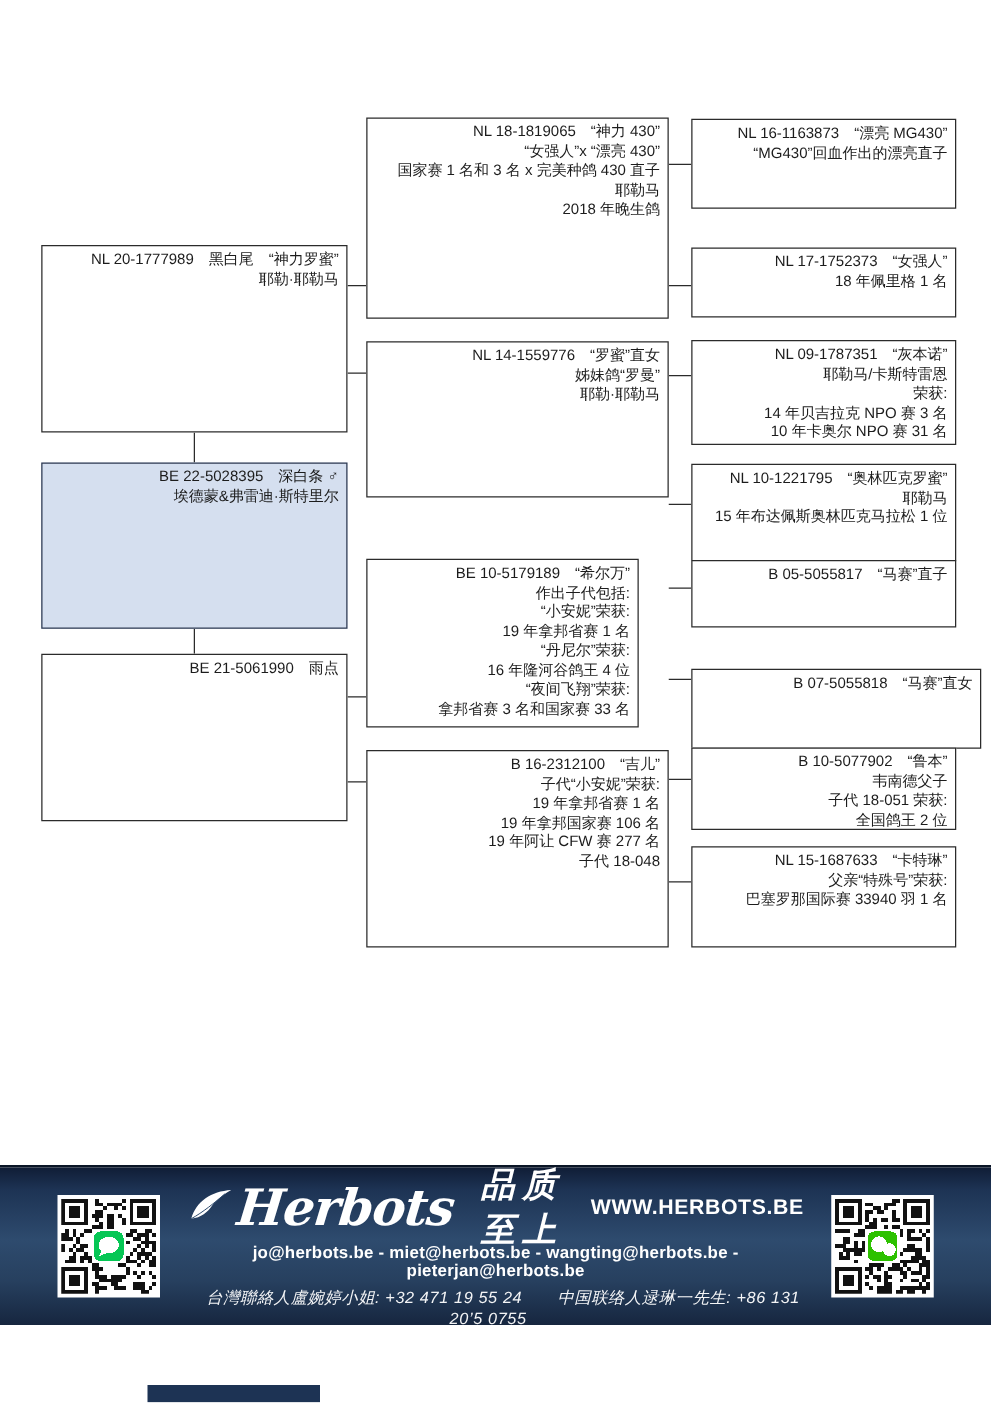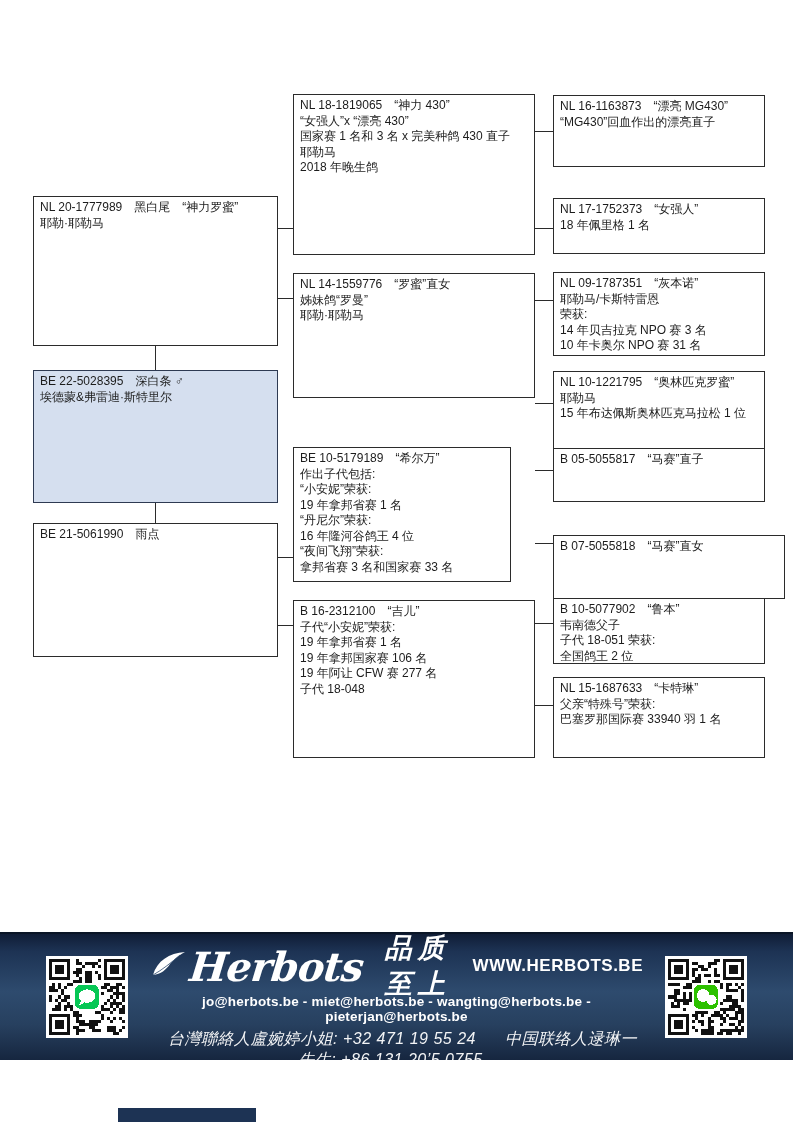--- a/index.html
+++ b/index.html
@@ -2,41 +2,41 @@
 <html><head>
 <meta charset="utf-8">
 <style>
   html,body{margin:0;padding:0;background:#ffffff;}
   #page{position:relative;width:793px;height:1122px;background:#ffffff;margin:0 auto;overflow:hidden;
         font-family:"Liberation Sans","DejaVu Sans",sans-serif;}
 
   
   .box{position:absolute;box-sizing:border-box;border:1px solid #2b2b2b;background:#ffffff;
        padding:3px 6px 0 6px;font-size:12px;line-height:15.5px;color:#1c1c1c;overflow:hidden;}
-  .box .bl{white-space:nowrap;}
+  .box .bl{white-space:nowrap;text-align:right;}
   .box.subject{background:#d5dfef;border-color:#2e3a52;}
 
   
   .hline,.vline{position:absolute;background:#2b2b2b;}
   .hline{height:1px;}
   .vline{width:1px;}
 
   
   .footer{position:absolute;left:0;top:932px;width:793px;height:126px;
           background:linear-gradient(180deg,#101d36 0%,#1d3354 14%,#2e4b6e 46%,#27405f 72%,#16263f 100%);
           border-top:2px solid #0a1526;color:#ffffff;}
   .f-center{position:absolute;left:150px;right:150px;top:6px;text-align:center;}
   .f-row1{display:flex;justify-content:center;align-items:center;gap:14px;height:52px;}
   .brand-wrap{display:flex;align-items:center;gap:2px;}
   .brand{font-family:"DejaVu Serif","Liberation Serif",serif;font-style:italic;font-weight:bold;
          font-size:40px;letter-spacing:-1px;transform:skewX(-6deg);}
   .tagline{font-size:27px;letter-spacing:6px;font-weight:600;font-style:italic;}
   .website{font-size:17px;font-weight:800;letter-spacing:0.5px;}
   .f-emails{font-size:13.5px;font-weight:700;margin-top:2px;letter-spacing:0.2px;}
-  .f-contacts{font-size:16px;margin-top:5px;font-style:italic;opacity:.95;letter-spacing:0.5px;}
+  .f-contacts{font-size:13px;margin-top:5px;font-style:italic;opacity:.95;letter-spacing:0.5px;}
   .f-contacts span{margin:0 12px;}
   .f-slogan{font-size:19px;font-weight:700;font-style:italic;margin-top:5px;letter-spacing:2px;}
 
   .qr{position:absolute;top:22px;width:82px;height:82px;background:#ffffff;padding:3px;box-sizing:border-box;}
   .qr.left{left:46px;}
   .qr.right{right:46px;}
   .qr svg{display:block;width:100%;height:100%;}
 
   .bottom-strip{position:absolute;left:118px;top:1108px;width:138px;height:14px;background:#1d3354;}
 </style>

